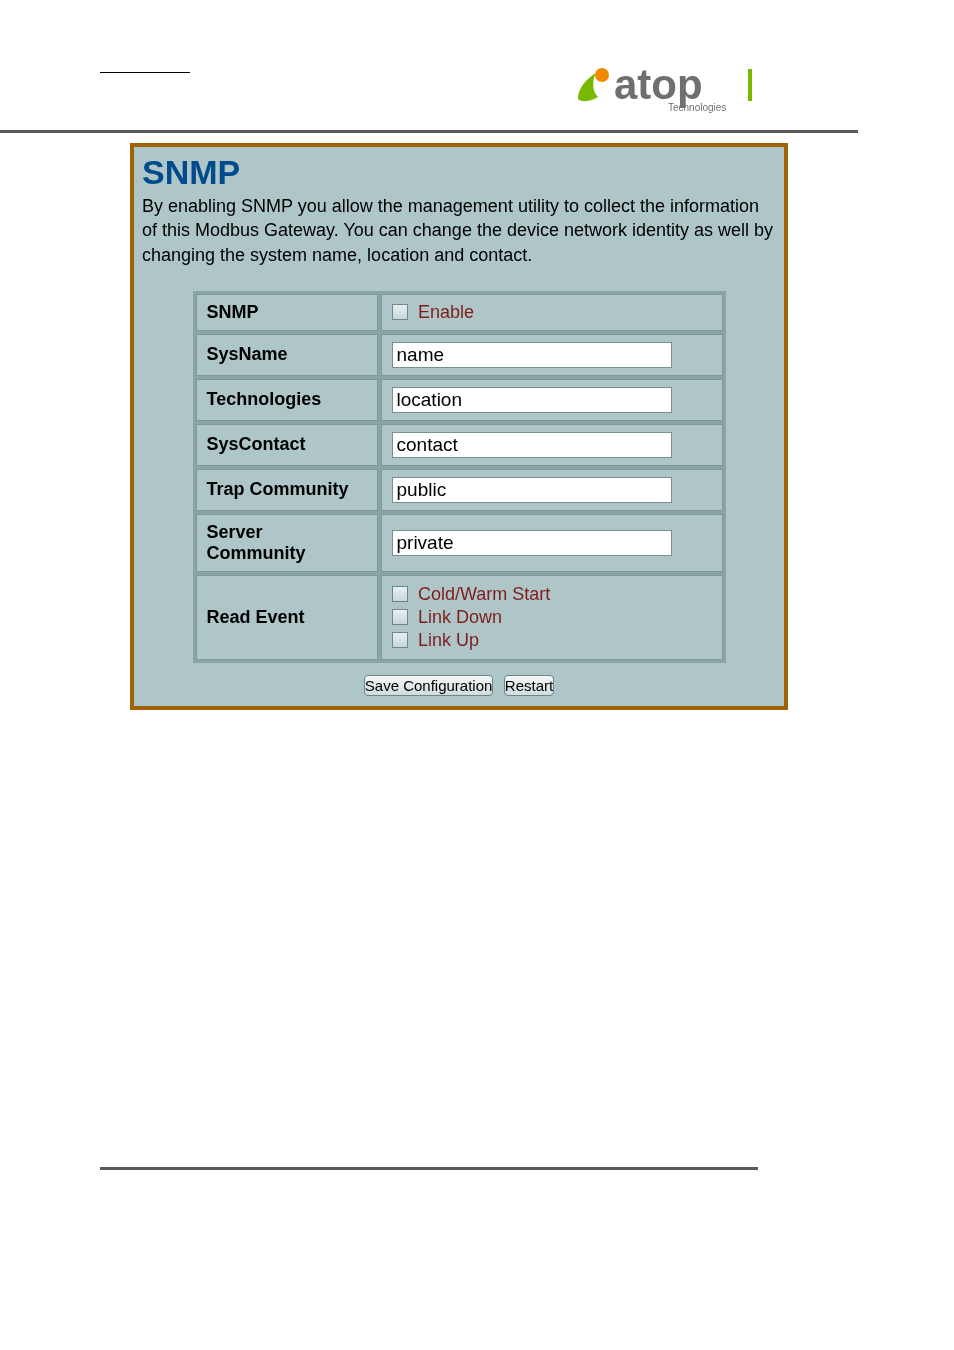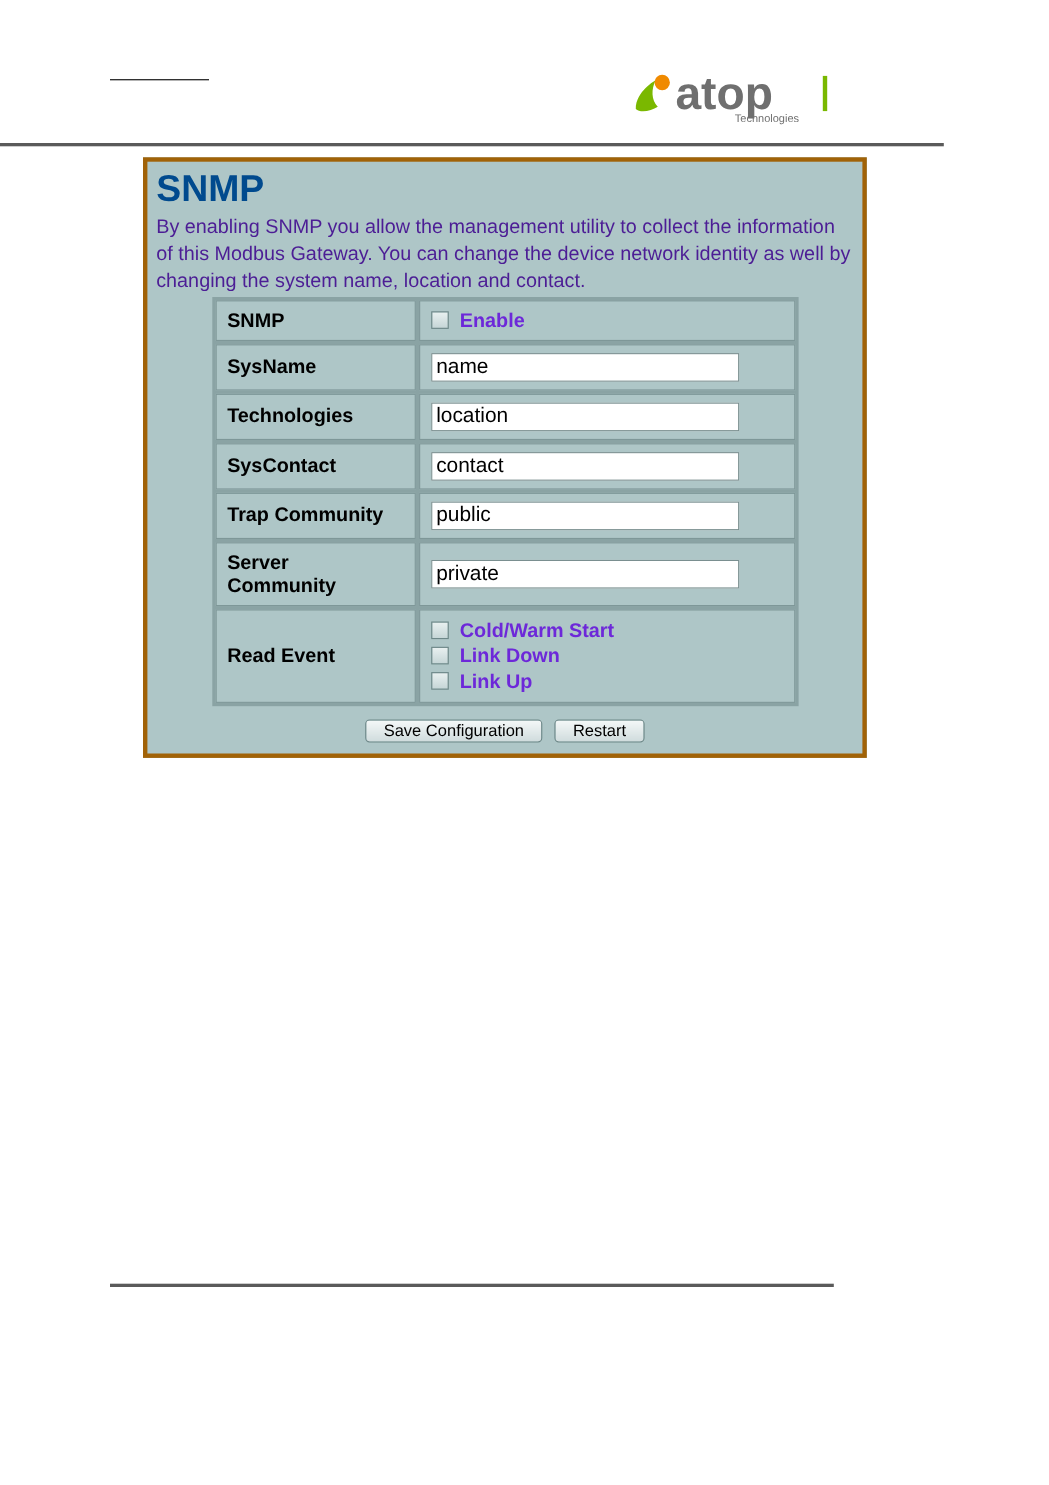--- a/index.html
+++ b/index.html
@@ -4,33 +4,33 @@
 <style>
   html,body{margin:0;padding:0;background:#fff;font-family:Arial,Helvetica,sans-serif;}
   .page{width:858px;height:1350px;position:relative;box-sizing:border-box;}
   .header{position:relative;height:130px;border-bottom:3px solid #5a5a5a;}
   .short-rule{position:absolute;left:100px;top:72px;width:90px;border-top:1px solid #000;}
   .logo{position:absolute;right:100px;top:55px;}
   .logo svg{display:block;}
   .footer{position:absolute;left:100px;right:100px;bottom:180px;border-top:3px solid #5a5a5a;height:0;}
   .panel{margin:10px 130px 0 130px;background:#aec6c7;border:4px solid #a16207;padding:0 0 10px 0;width:650px;}
   .title{font-family:Verdana,Geneva,sans-serif;font-size:34px;font-weight:bold;color:#004a8e;padding:6px 8px 2px 8px;}
-  .desc{font-size:18px;color:#4c1d95;padding:0 8px 3px 8px;line-height:1.35;}
+  .desc{font-size:18px;color:#000000;padding:0 8px 24px 8px;line-height:1.35;}
   table.form{border-collapse:separate;border-spacing:3px;margin:0 auto;background:#8aa3a4;}
   table.form td{background:#aec6c7;border:1px solid #7e9798;padding:7px 10px;vertical-align:middle;}
   table.form td.label{font-weight:bold;font-size:18px;color:#000;width:160px;}
   table.form td.val{width:320px;}
   input.txt{font-size:19px;padding:1px 4px;border:1px solid #7a8f90;background:#fff;width:280px;box-sizing:border-box;}
   input.oct{font-size:15px;padding:1px 2px;border:1px solid #7a8f90;background:#fff;width:46px;box-sizing:border-box;}
   .dot{font-size:15px;color:#2a2a2a;padding:0 4px;}
   .chk{display:inline-block;width:14px;height:14px;border:1px solid #6d8788;background:linear-gradient(#e8f0f0,#c6d6d7);vertical-align:middle;margin-right:6px;}
-  .chklabel{font-weight:bold;font-size:18px;color:#6d28d9;vertical-align:middle;}
+  .chklabel{font-weight:normal;font-size:18px;color:#7f1d1d;vertical-align:middle;}
   .stack .row{padding:1px 0;}
   .btnrow{text-align:center;padding-top:12px;}
-  button.btn{font-size:15px;padding:1px 16px;border:1px solid #6d8788;border-radius:4px;background:linear-gradient(#f4f8f8,#d0dcdd);color:#000;margin:0 3px;cursor:pointer;}
+  button.btn{font-size:15px;padding:1px 0;border:1px solid #6d8788;border-radius:4px;background:linear-gradient(#f4f8f8,#d0dcdd);color:#000;margin:0 3px;cursor:pointer;}
 </style>
 </head>
 <body>
 
 <div class="page">
   <div class="header">
     <div class="short-rule"></div>
     <div class="logo">
       <svg width="190" height="62" viewBox="0 0 190 62">
         <g>

